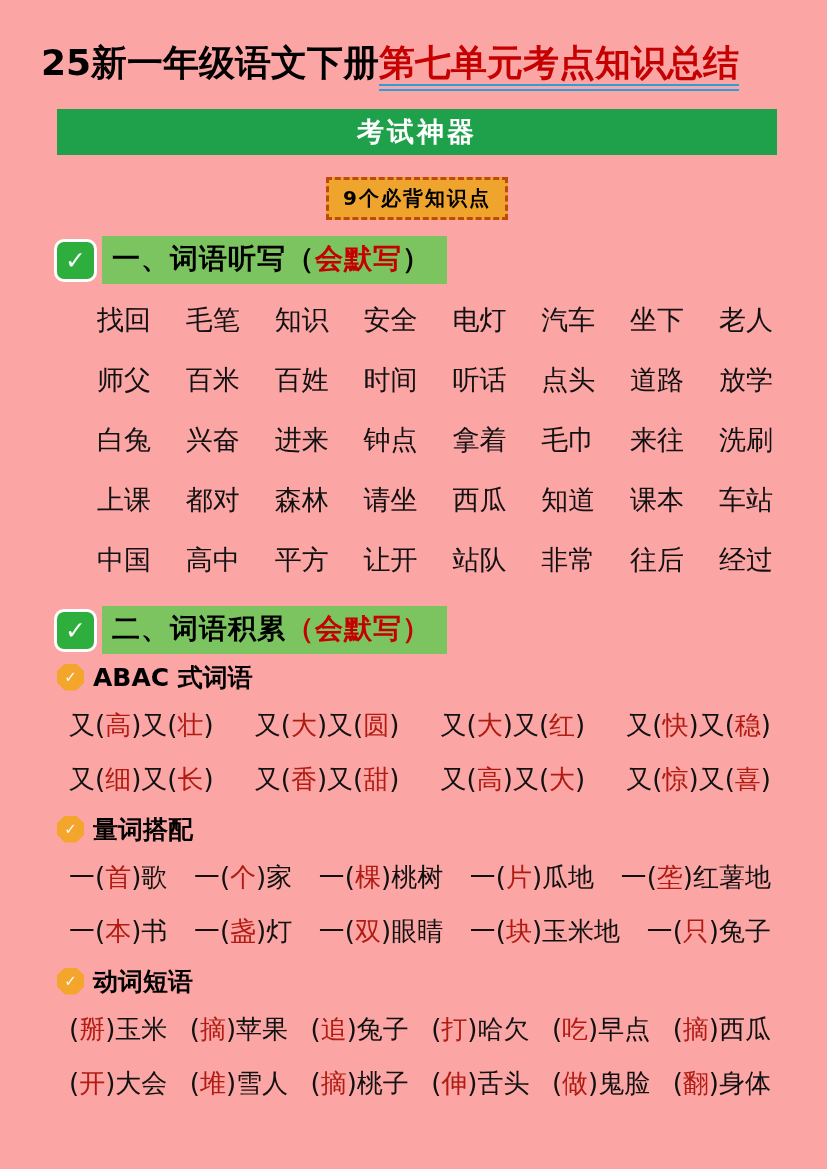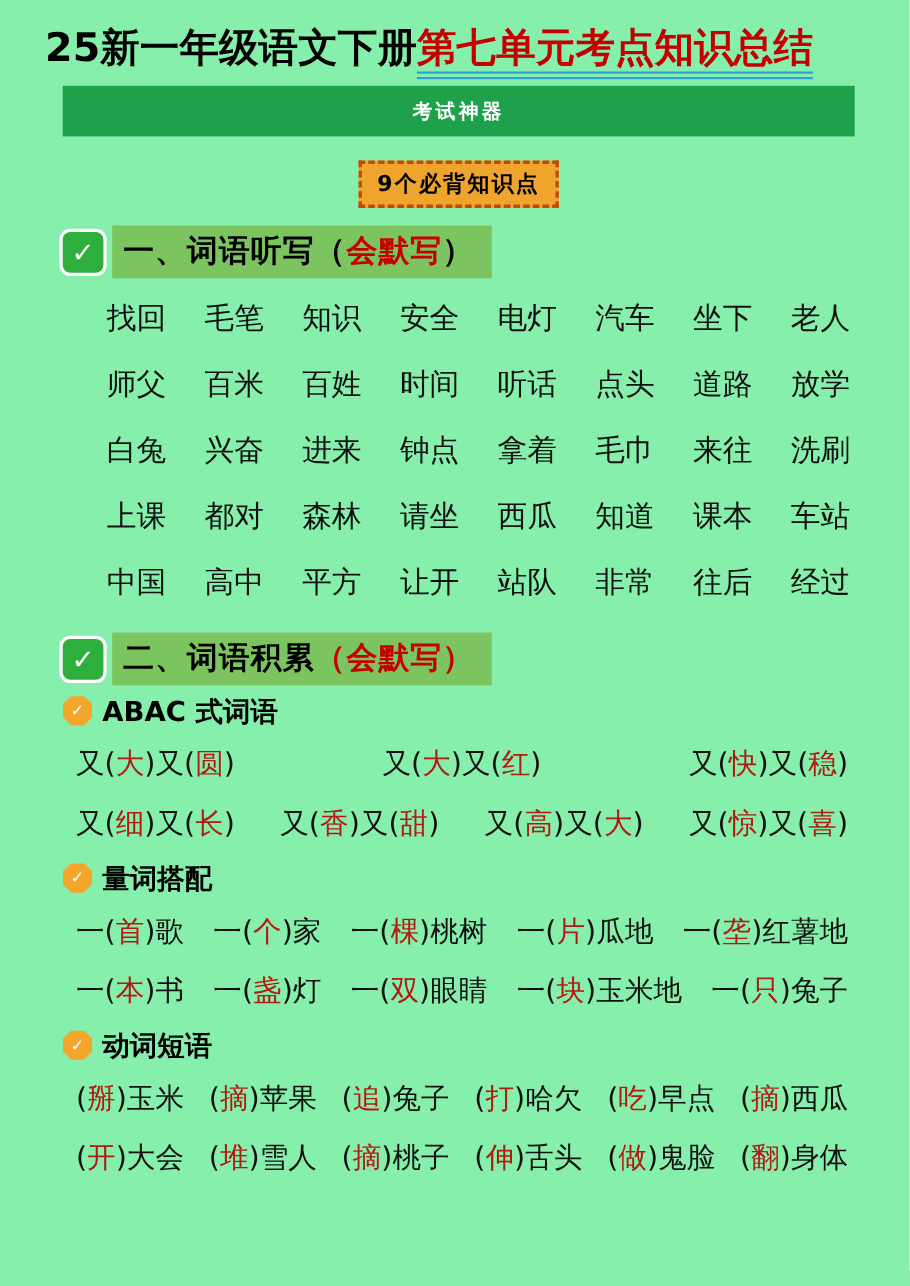--- a/index.html
+++ b/index.html
@@ -1,29 +1,29 @@
 <!DOCTYPE html>
 <html><head>
 <meta charset="utf-8">
 <style>
   html,body{margin:0;padding:0;background:#ffffff;}
   body{
     width:827px;min-height:1169px;
     font-family:"DejaVu Sans","Liberation Sans",sans-serif;
     color:#111;
   }
-  .page{box-sizing:border-box;width:827px;min-height:1169px;padding:21px 50px 40px 57px;background:#86efac;}
+  .page{box-sizing:border-box;width:827px;min-height:1169px;padding:40px 50px 40px 57px;background:#fca5a5;}
 
   
   .title{margin:0 0 0 -16px;font-size:36px;line-height:1.25;font-weight:bold;white-space:nowrap;color:#000;}
   .t-red{color:#c40000;border-bottom:7px double #2b9fd9;padding-bottom:1px;}
 
   
-  .banner{margin-top:12px;height:46px;background:#1fa14b;display:flex;align-items:center;justify-content:center;
-          color:#ffffff;font-size:18px;font-weight:bold;letter-spacing:3px;}
+  .banner{margin-top:24px;height:46px;background:#1fa14b;display:flex;align-items:center;justify-content:center;
+          color:#ffffff;font-size:27px;font-weight:bold;letter-spacing:3px;}
 
   
   .badge-wrap{text-align:center;margin-top:22px;}
   .badge{display:inline-block;background:#efa42d;border:3px dashed #bf4a0e;color:#000;
          font-size:20px;font-weight:bold;padding:5px 14px;letter-spacing:2px;}
 
   
   .sec-heading{display:flex;align-items:center;margin-top:16px;}
   .checkbox{flex:0 0 auto;width:37px;height:37px;background:#2eae3c;border-radius:7px;color:#fff;
             font-size:25px;font-weight:bold;display:flex;align-items:center;justify-content:center;
@@ -125,20 +125,21 @@
       <span class="checkbox">✓</span>
       <span class="strip"><span>二、词语积累</span><span class="red">（会默写）</span></span>
     </div>
     <div id="subsections">
         <div class="subsection">
           <div class="sub-label">
             <span class="seal">✓</span>
             <span class="sub-label-text">ABAC 式词语</span>
           </div>
           <div class="phrase-row">
+            <span class="phrase"><span>又</span><span>(</span><span class="red">高</span><span>)</span><span>又</span><span>(</span><span class="red">壮</span><span>)</span></span>
             <span class="phrase"><span>又</span><span>(</span><span class="red">大</span><span>)</span><span>又</span><span>(</span><span class="red">圆</span><span>)</span></span>
             <span class="phrase"><span>又</span><span>(</span><span class="red">大</span><span>)</span><span>又</span><span>(</span><span class="red">红</span><span>)</span></span>
             <span class="phrase"><span>又</span><span>(</span><span class="red">快</span><span>)</span><span>又</span><span>(</span><span class="red">稳</span><span>)</span></span>
           </div>
           <div class="phrase-row">
             <span class="phrase"><span>又</span><span>(</span><span class="red">细</span><span>)</span><span>又</span><span>(</span><span class="red">长</span><span>)</span></span>
             <span class="phrase"><span>又</span><span>(</span><span class="red">香</span><span>)</span><span>又</span><span>(</span><span class="red">甜</span><span>)</span></span>
             <span class="phrase"><span>又</span><span>(</span><span class="red">高</span><span>)</span><span>又</span><span>(</span><span class="red">大</span><span>)</span></span>
             <span class="phrase"><span>又</span><span>(</span><span class="red">惊</span><span>)</span><span>又</span><span>(</span><span class="red">喜</span><span>)</span></span>
           </div>

